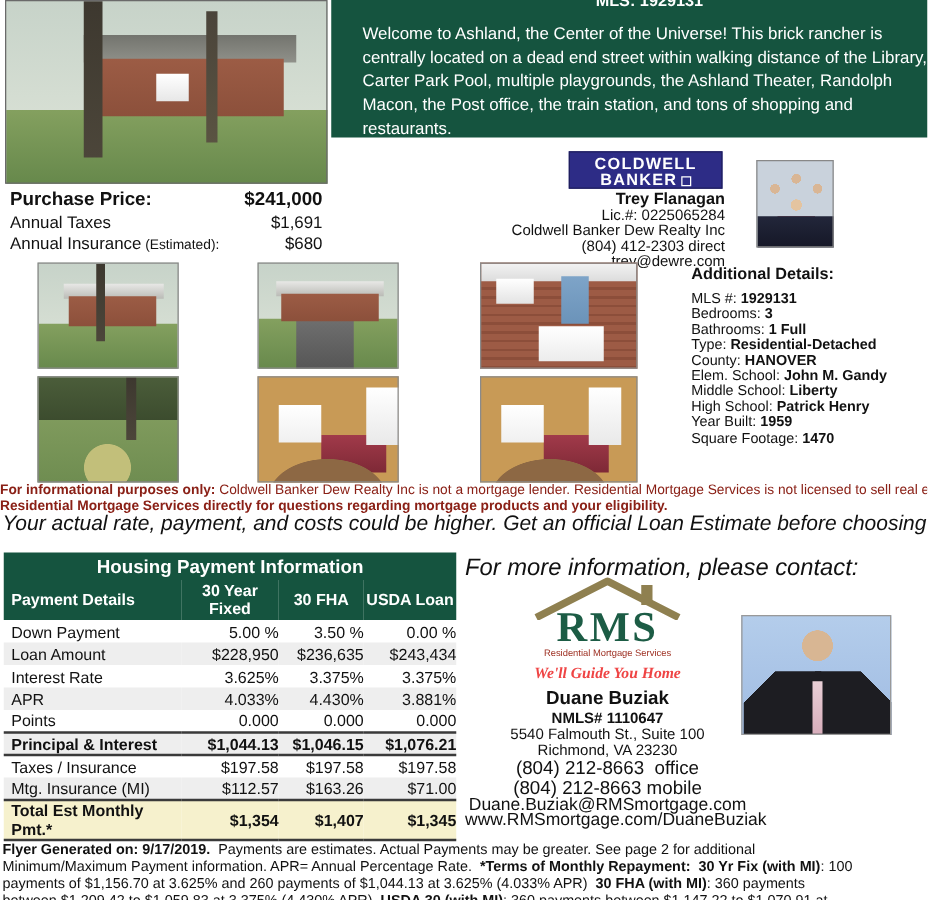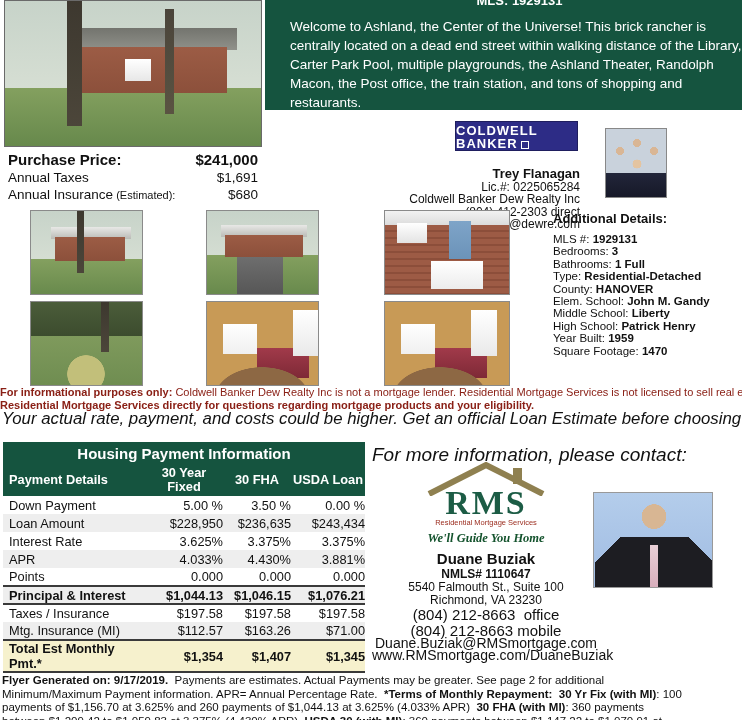--- a/index.html
+++ b/index.html
@@ -23,24 +23,24 @@
   .welcome { margin:9px 30px 0 25px; font-size:13.5px; line-height:19px; }
 
   
   .price { position:absolute; left:8px; top:150px; width:250px; font-size:13.5px; }
   .price-row { display:flex; justify-content:space-between; line-height:17px; }
   .price-row.first { font-weight:bold; font-size:15px; line-height:19px; }
   .est { font-size:11px; }
 
   
   .cb-logo { position:absolute; left:455px; top:121px; width:123px; height:30px;
-    background:#2d2c86; border:1px solid #1f1e5e; color:#fff; text-align:left;
+    background:#2d2c86; border:1px solid #1f1e5e; color:#fff; text-align:center;
     font-weight:bold; line-height:13px; font-size:13px; letter-spacing:1px; padding-top:2px; }
   .cb-mark { display:inline-block; width:8px; height:8px; border:1.5px solid #fff; margin-left:3px; vertical-align:middle; }
-  .trey { position:absolute; left:380px; top:168px; width:200px; text-align:right;
+  .trey { position:absolute; left:380px; top:153px; width:200px; text-align:right;
     font-size:12px; line-height:12.6px; }
   .trey .name { font-weight:bold; font-size:13px; }
   .team { position:absolute; left:605px; top:128px; width:62px; height:70px;
     border:1px solid #888; background-color:#c9d2dc; background-repeat:no-repeat;
     background-image:
       radial-gradient(circle at 50% 50%, #d9b695 45%, transparent 46%),
       radial-gradient(circle at 50% 50%, #d9b695 45%, transparent 46%),
       radial-gradient(circle at 50% 50%, #d9b695 45%, transparent 46%),
       radial-gradient(circle at 50% 50%, #e4c4a0 45%, transparent 46%),
       linear-gradient(#22263a,#141625), linear-gradient(#7e2f3a,#5d1f27);
@@ -109,21 +109,21 @@
     border-bottom:2px solid #3a3a3a; }
   col.cL { width:142px; } col.cA { width:78px; } col.cB { width:68px; } col.cC { width:74px; }
 
   
   .contact-heading { position:absolute; left:372px; top:444px; font-style:italic; font-size:19px; }
   .rms { position:absolute; left:372px; top:462px; width:228px; text-align:center; }
   .rms-roof { display:block; margin:0 auto; }
   .rms-text { color:#1c5c45; font-weight:bold; font-size:34px; line-height:26px; letter-spacing:2px;
     font-family:"Liberation Serif", serif; margin-top:-6px; }
   .rms-sub { color:#9c2d1f; font-weight:normal; font-size:7.5px; margin-top:2px; }
-  .rms-tag { color:#14532d; font-weight:bold; font-style:italic; font-size:12.5px;
+  .rms-tag { color:#ef4444; font-weight:bold; font-style:italic; font-size:12.5px;
     font-family:"Liberation Serif", serif; margin-top:4px; }
   .lo-name { font-weight:bold; font-size:15px; margin-top:4px; }
   .lo-nmls { font-weight:bold; font-size:12px; }
   .lo-addr { font-size:12px; line-height:13px; }
   .lo-phone { font-size:15px; line-height:15.5px; white-space:pre; }
   .lo-mail { font-size:14px; line-height:11.5px; }
   .duane { position:absolute; left:593px; top:492px; width:120px; height:96px;
     border:1px solid #999; background-color:#a9c2e4; background-repeat:no-repeat;
     background-image:
       linear-gradient(#e8cfd6,#d8aebc), radial-gradient(circle at 50% 40%, #d8b693 0 46%, transparent 47%),

